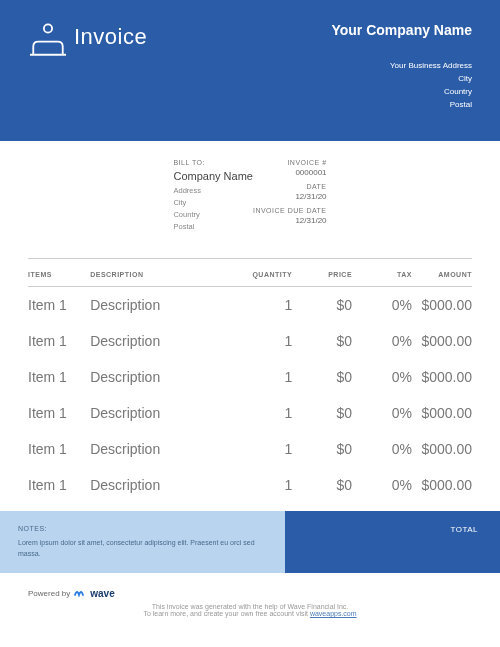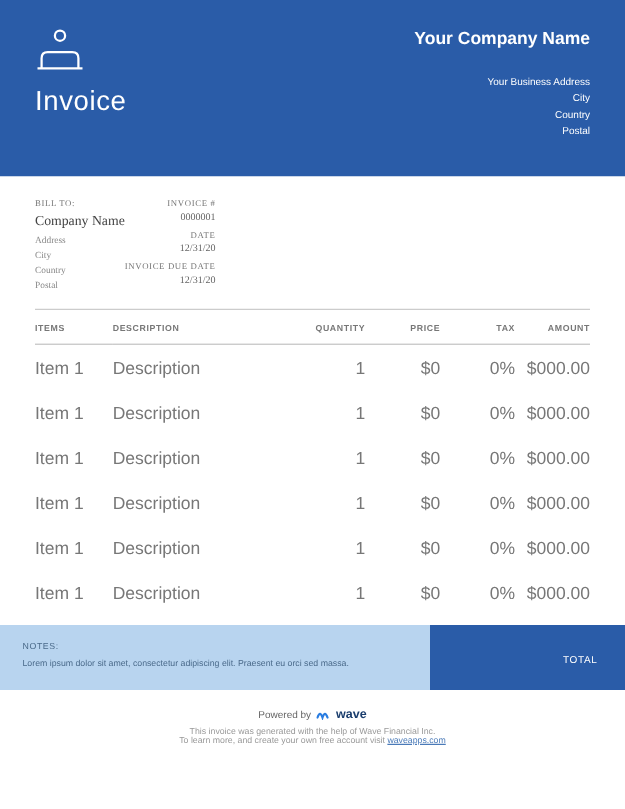--- a/index.html
+++ b/index.html
@@ -13,21 +13,21 @@
     font-size: 8px;
     color: #555;
   }
   .header {
     background: #2a5ca8;
     color: #fff;
     padding: 22px 28px 28px 28px;
     display: flex;
     justify-content: space-between;
   }
-  .header-left { display: flex; flex-direction: column; gap: 6px; }
+  .header-left { display: flex; flex-direction: row; gap: 6px; }
   .logo-icon { width: 40px; height: 36px; }
   .doc-title { font-size: 22px; font-weight: 300; letter-spacing: 0.5px; margin-top: 2px; }
   .header-right { text-align: right; }
   .company-name { font-size: 14px; font-weight: bold; margin-bottom: 23px; }
   .company-line { font-size: 8px; margin-bottom: 4px; font-weight: 500; }
   .bill-to-label { font-size: 7px; letter-spacing: 0.5px; color: #777; margin-bottom: 4px; }
   .bill-company { font-size: 11px; color: #444; margin-bottom: 4px; }
   .bill-line { font-size: 7.5px; color: #888; margin-bottom: 3px; }
   .inv-meta { text-align: right; }
   .inv-meta-label { font-size: 7px; letter-spacing: 0.5px; color: #777; margin-bottom: 2px; }
@@ -56,40 +56,40 @@
   .notes {
     background: #b8d4ef;
     flex: 1;
     padding: 14px 18px;
     color: #4a6a8a;
   }
   .notes-label { font-size: 7px; letter-spacing: 0.5px; margin-bottom: 6px; }
   .notes-text { font-size: 7px; line-height: 1.5; }
   .total {
     background: #2a5ca8;
-    width: 156px;
+    width: 215px;
     color: #fff;
     text-align: right;
     padding: 14px 22px;
     display: flex;
     flex-direction: column;
-    justify-content: flex-end;
+    justify-content: flex-start;
   }
   .total-label { font-size: 8px; letter-spacing: 0.5px; margin-bottom: 6px; }
   .total-amount { font-size: 20px; font-weight: bold; }
   .footer {
     text-align: center;
     padding: 14px 28px 10px 28px;
     font-size: 7px;
     color: #999;
   }
-  .powered { display: flex; align-items: center; justify-content: center; gap: 4px; margin-bottom: 4px; color: #666; font-size: 8px; }
+  .powered { display: flex; align-items: center; justify-content: flex-start; gap: 4px; margin-bottom: 4px; color: #666; font-size: 8px; }
   .wave-logo { font-weight: bold; color: #1a3d6d; font-size: 10px; }
   .footer-link { color: #4a7ab8; text-decoration: underline; }
-  .meta-row { display: flex; justify-content: flex-start; padding: 0 28px; font-family: Liberation Serif, serif; }
+  .meta-row { display: flex; justify-content: center; padding: 12px 28px; }
   .meta-border { border-bottom: 1px solid #ccc; margin: 0 28px; padding-bottom: 12px;}
 </style>
 </head>
 <body>
 
 <div class="header">
   <div class="header-left">
     <span>
       <svg class="logo-icon" viewBox="0 0 48 44" fill="none" stroke="#fff" stroke-width="2.2">
         <circle cx="24" cy="8" r="5"></circle>

